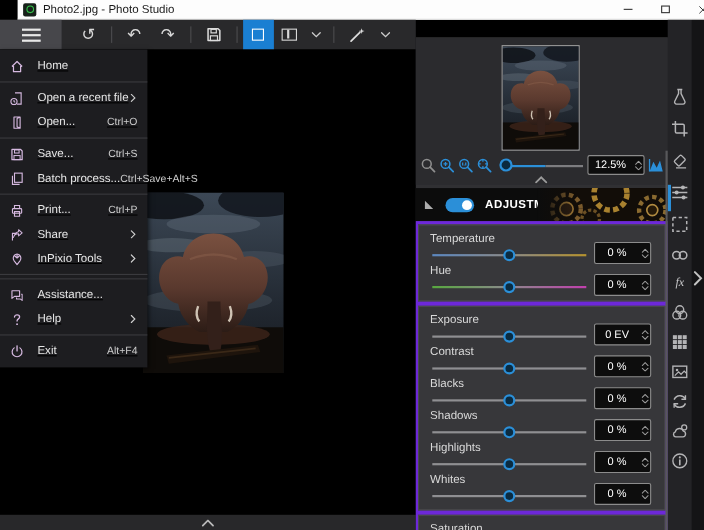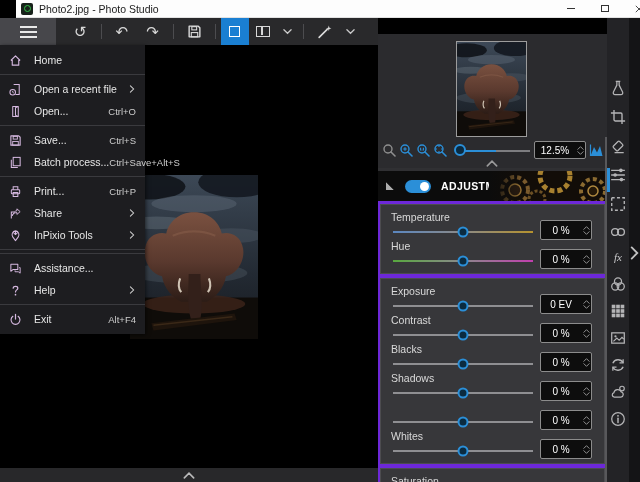--- a/index.html
+++ b/index.html
@@ -32,21 +32,21 @@
   .splitsq::after { content:""; position:absolute; left:4.6px; top:0; width:1.6px; height:8px; background:#d8d8d8; }
   .chev { width:9px; height:9px; color:#c9c9c9; margin:0 6px; }
 
   
   .canvas { position:absolute; left:0; top:45px; width:378px; height:437px; background:#000; }
   .photo { position:absolute; left:130px; top:130px; width:128px; height:164px; }
   .bottombar { position:absolute; left:0; bottom:0; width:378px; height:14px; background:#28282a; display:flex; justify-content:center; align-items:center; }
   .bottombar svg { width:12px; height:7px; color:#b9b9b9; }
 
   
-  .menu { position:absolute; left:0; top:45px; width:145px; background:#1d1d20; padding:4px 0; box-shadow:1px 1px 4px rgba(0,0,0,.6); }
+  .menu { position:absolute; left:0; top:45px; width:134px; background:#1d1d20; padding:4px 0; box-shadow:1px 1px 4px rgba(0,0,0,.6);text-decoration:underline; }
   .menu-item { height:22px; display:flex; align-items:center; padding:0 9px; cursor:default; }
   .menu-item svg.mi { width:13px; height:13px; color:#d6b9e0; flex:none; }
   .mi-label { font-size:10.5px; color:#e6e6e6; margin-left:12px; flex:1; white-space:nowrap; }
   .mi-right { font-size:9.5px; color:#cdcdcd; }
   .mi-sub { width:8px; height:8px; color:#cfcfcf; }
   .menu-sep { height:1px; background:#3a3a3e; margin:3px 0; }
 
   
   .rightpanel { position:absolute; left:378px; top:34px; width:250px; height:464px; background:#303033; }
   .preview { position:absolute; left:0; top:0; width:229px; height:134px; background:#2b2b2e; }
@@ -610,20 +610,21 @@
                 <svg>
                   <use href="#s-chev-up"></use>
                 </svg>
                 <svg>
                   <use href="#s-chev-down"></use>
                 </svg>
               </span>
             </div>
           </div>
           <div class="adj-row">
+            <div class="adj-label">Highlights</div>
             <div class="adj-track t-plain">
               <div class="adj-handle"></div>
             </div>
             <div class="adj-val">
               <span class="v">0 %</span>
               <span class="spin">
                 <svg>
                   <use href="#s-chev-up"></use>
                 </svg>
                 <svg>

